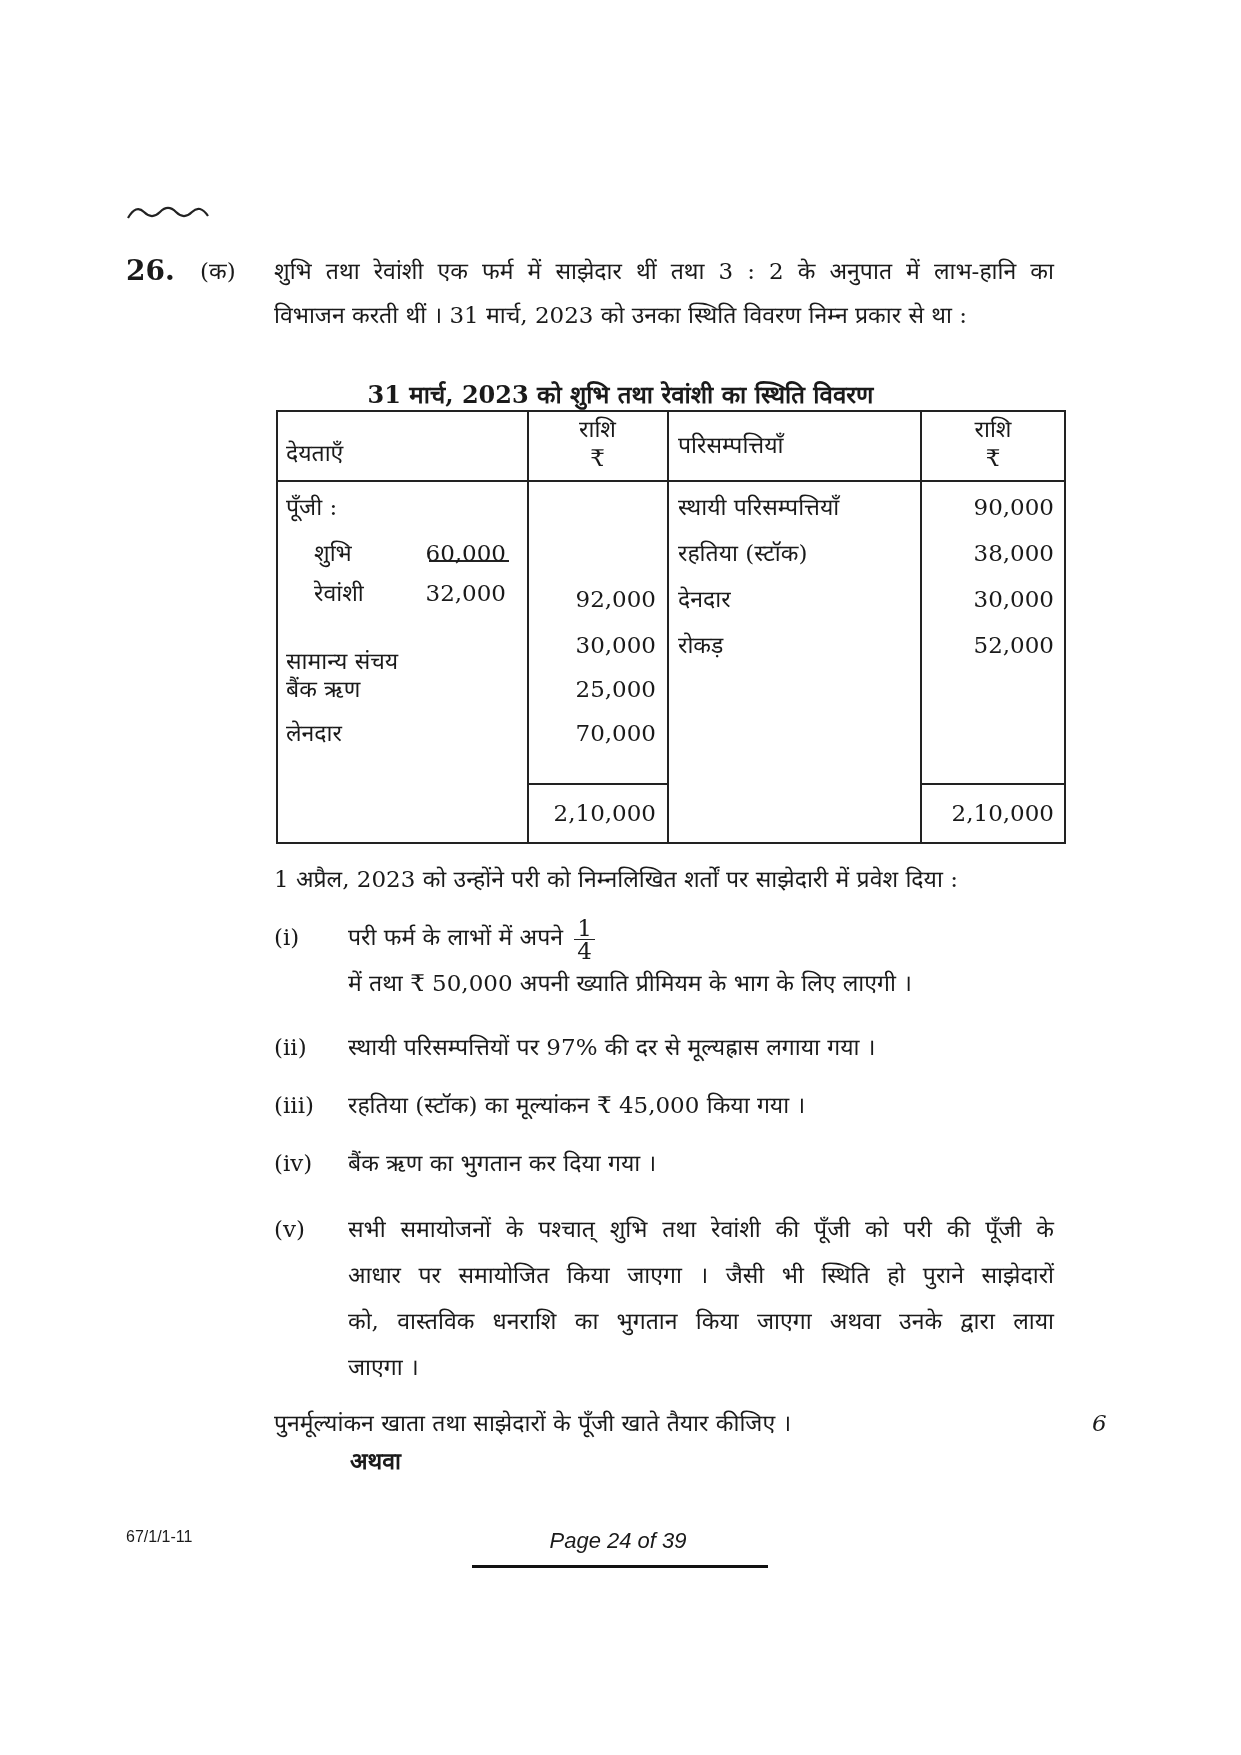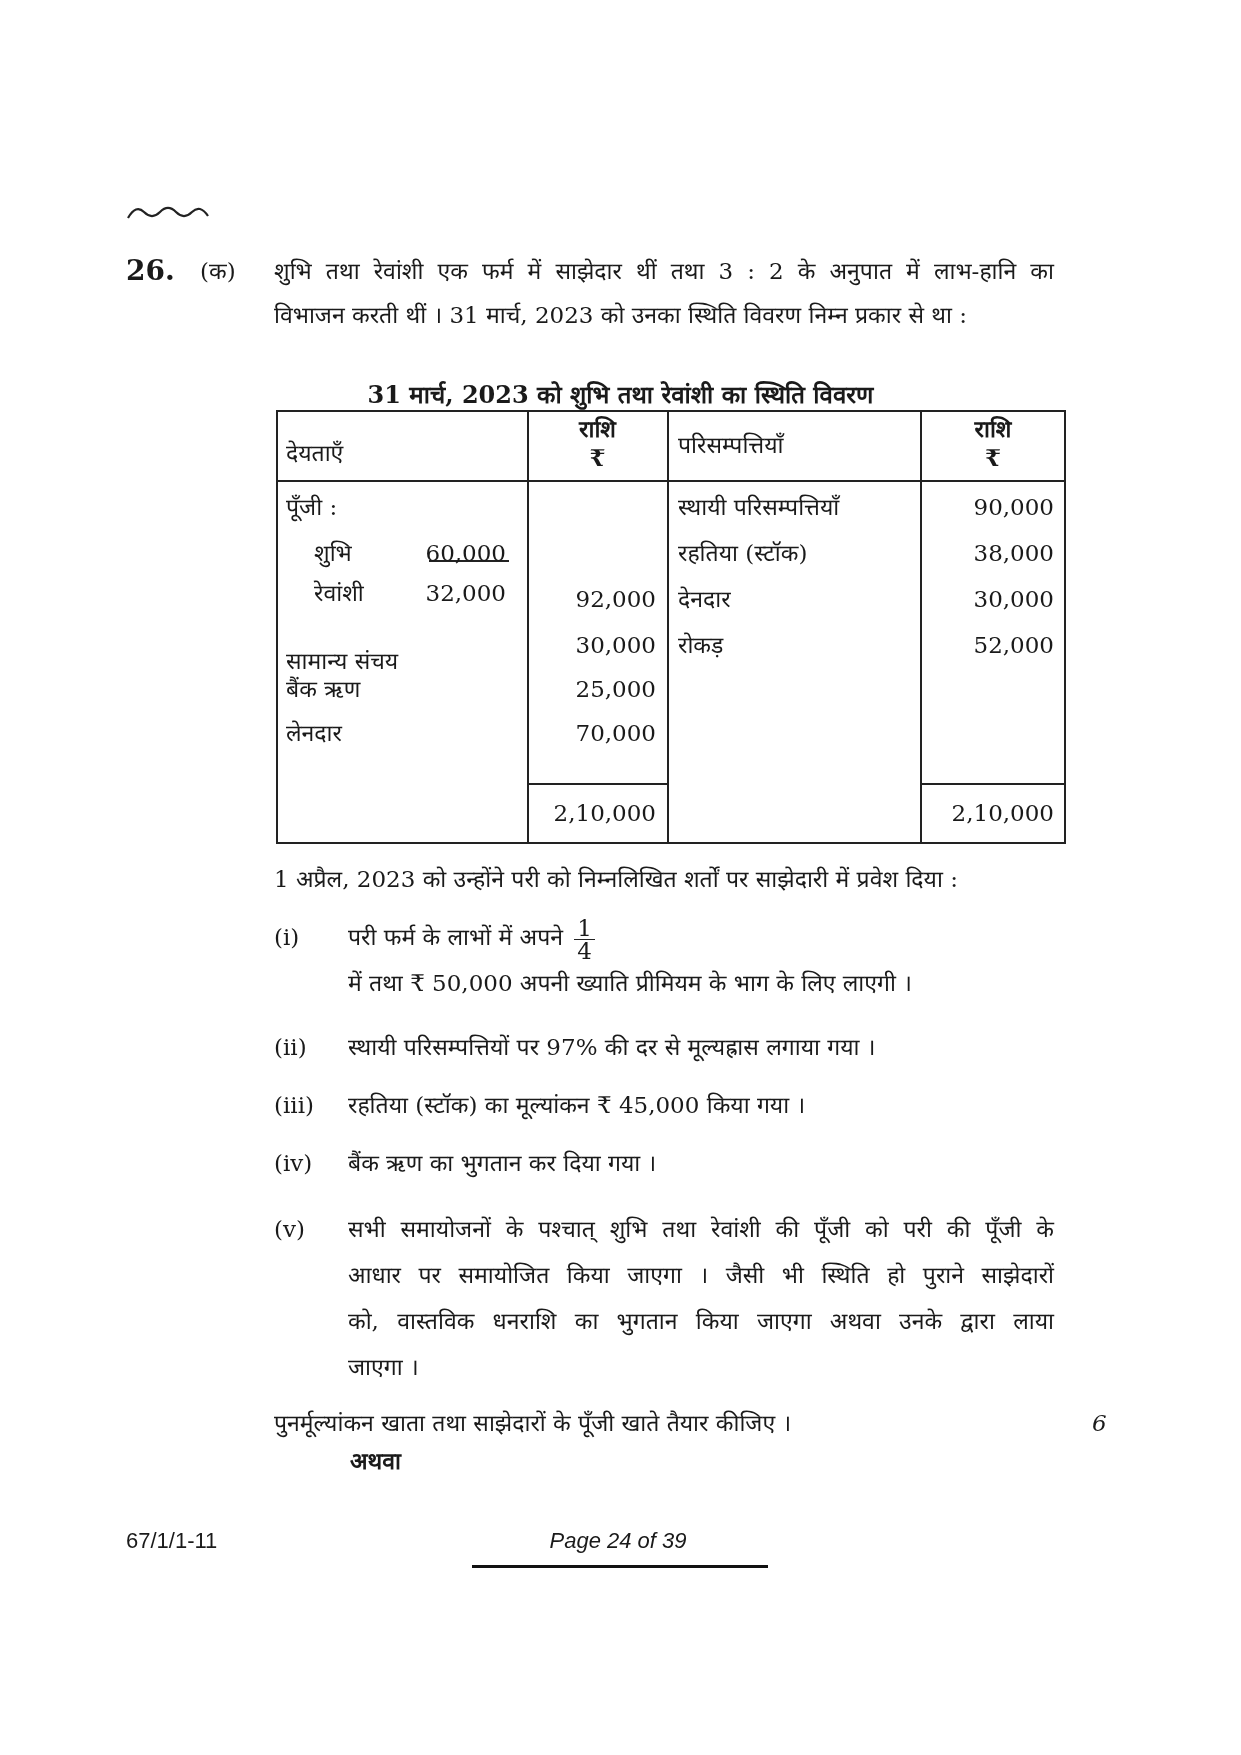--- a/index.html
+++ b/index.html
@@ -15,33 +15,33 @@
   .qsub { left: 200px; top: 256px; }
   .para { left: 274px; width: 780px; text-align: justify; text-align-last: justify; }
   .para.last { text-align-last: left; }
   .caption { left: 0; width: 1241px; top: 360px; text-align: center; font-weight: bold; font-size: 24px; margin-top: 20px; }
 
   
   .bs { left: 276px; top: 410px; width: 790px; height: 434px; }
   .bs .line { position: absolute; background: #222; }
   .bs .cell { position: absolute; font-size: 23px; line-height: 30px; white-space: nowrap; }
   .r { text-align: right; }
-  .c { text-align: center; font-weight: bold; }
+  .c { text-align: center; }
 
   .item-label { left: 274px; }
   .item-text { left: 348px; width: 706px; text-align: justify; text-align-last: justify; }
   .item-text.last { text-align-last: left; }
   .frac { display: inline-block; vertical-align: middle; text-align: center; line-height: 22px; margin: 0 4px; }
   .frac span { display: block; }
   .frac .num { border-bottom: 1.5px solid #222; padding: 0 3px; }
 
   .marks { left: 1092px; font-style: italic; }
   .athva { left: 350px; font-weight: bold; }
 
-  .footer-code { left: 126px; top: 1528px; font-family: "Liberation Sans", sans-serif; font-size: 22px; }
+  .footer-code { left: 126px; top: 1528px; font-family: "Liberation Sans", sans-serif; font-size: 16px; }
   .footer-page { left: 470px; top: 1528px; width: 296px; text-align: center; font-family: "Liberation Sans", sans-serif; font-style: italic; font-size: 22px; }
   .footer-rule { left: 472px; top: 1565px; width: 296px; height: 3px; background: #111; }
 </style>
 </head>
 <body>
 
 <svg class="abs wave" viewBox="0 0 84 24">
   <path d="M2 18 Q 10 4 18 12 T 34 12 T 50 12 T 66 12 T 82 16" fill="none" stroke="#222" stroke-width="2.2"></path>
 </svg>
 

